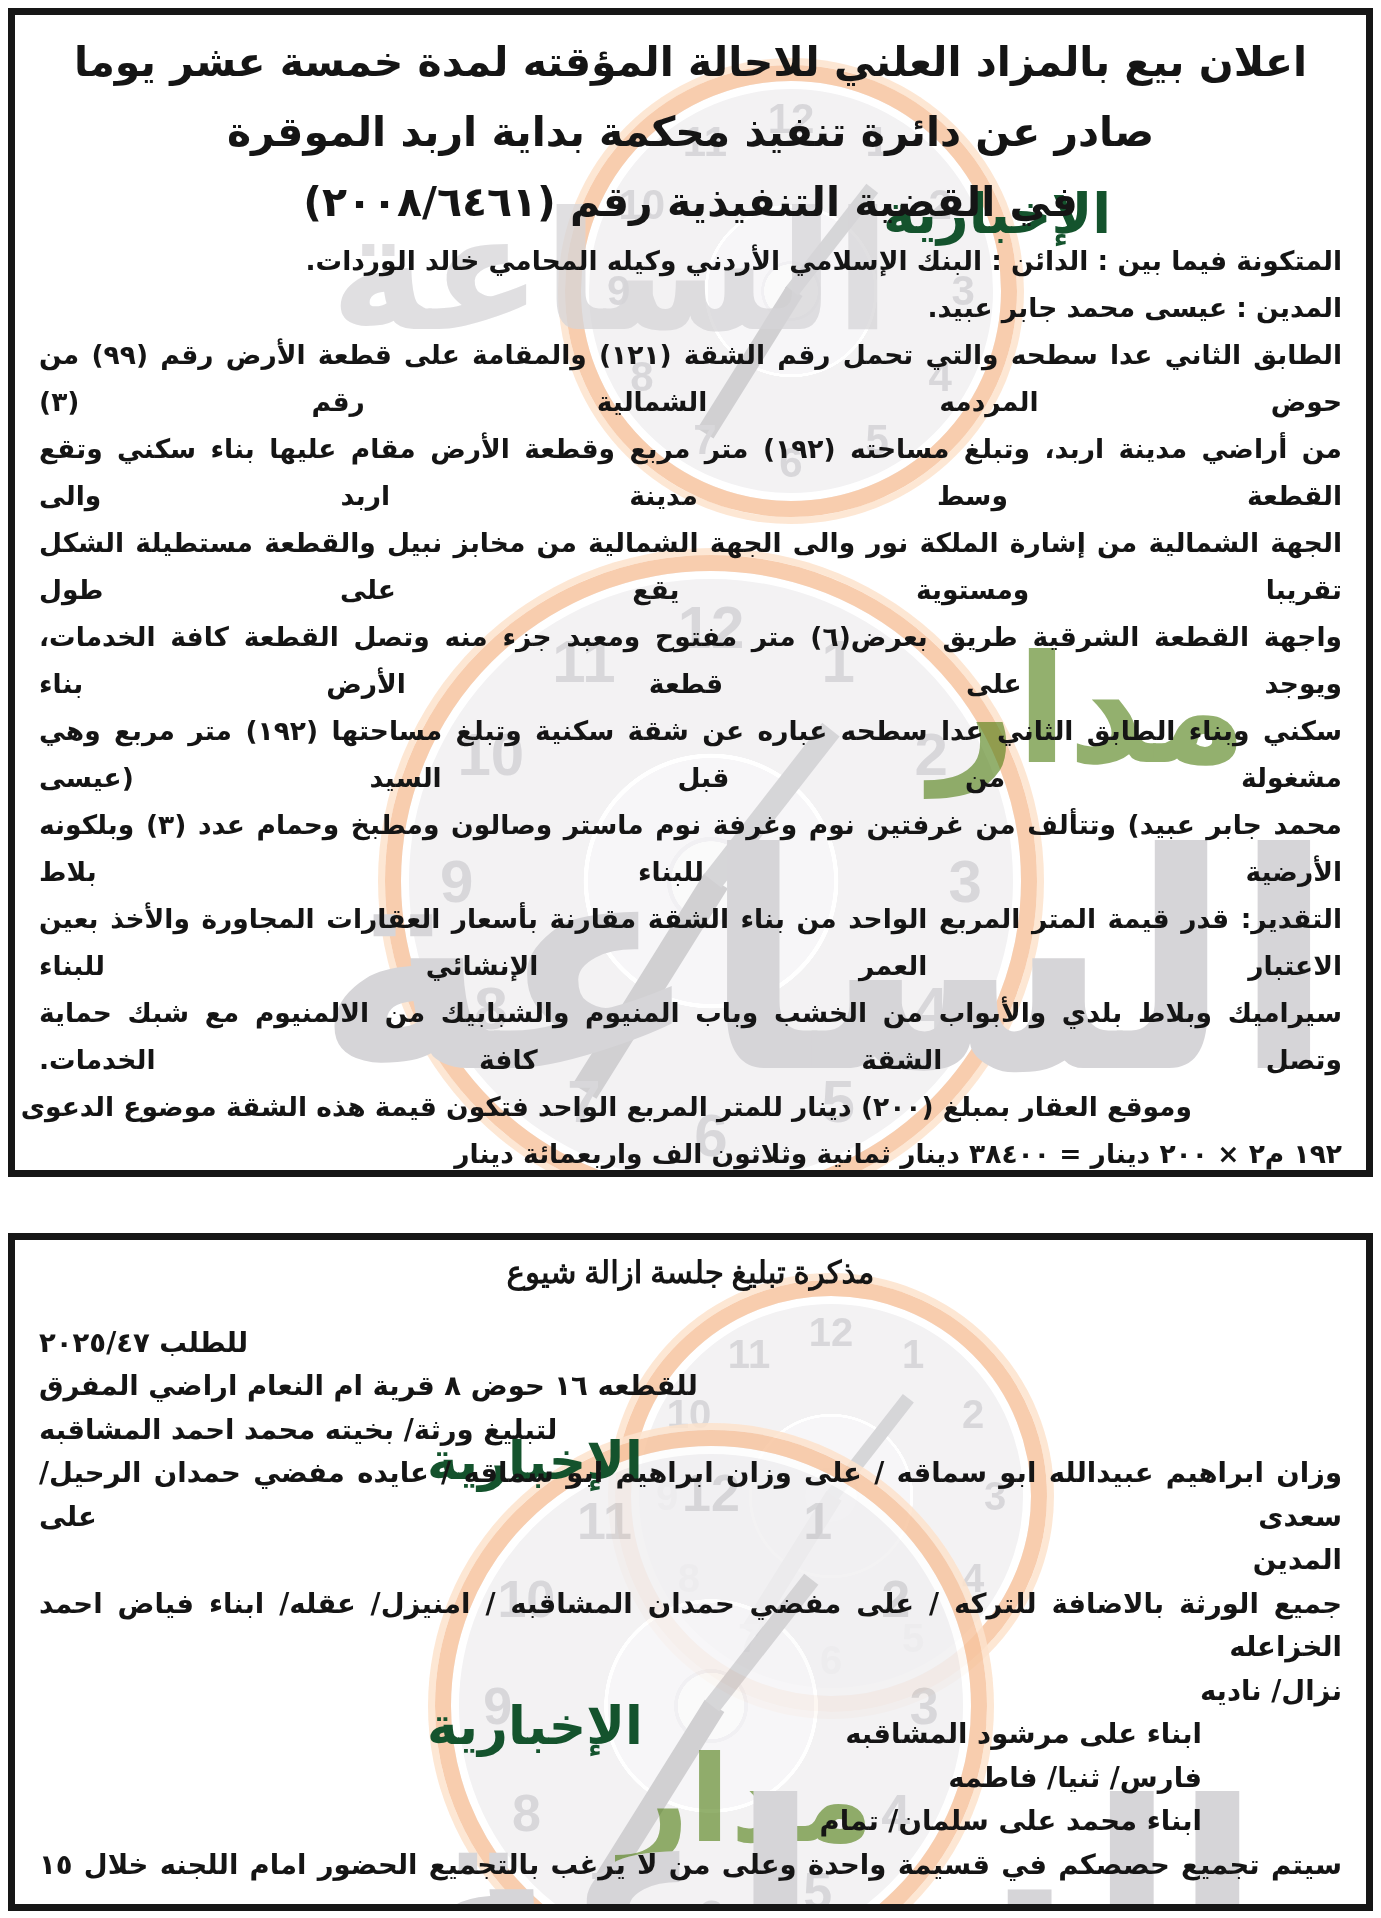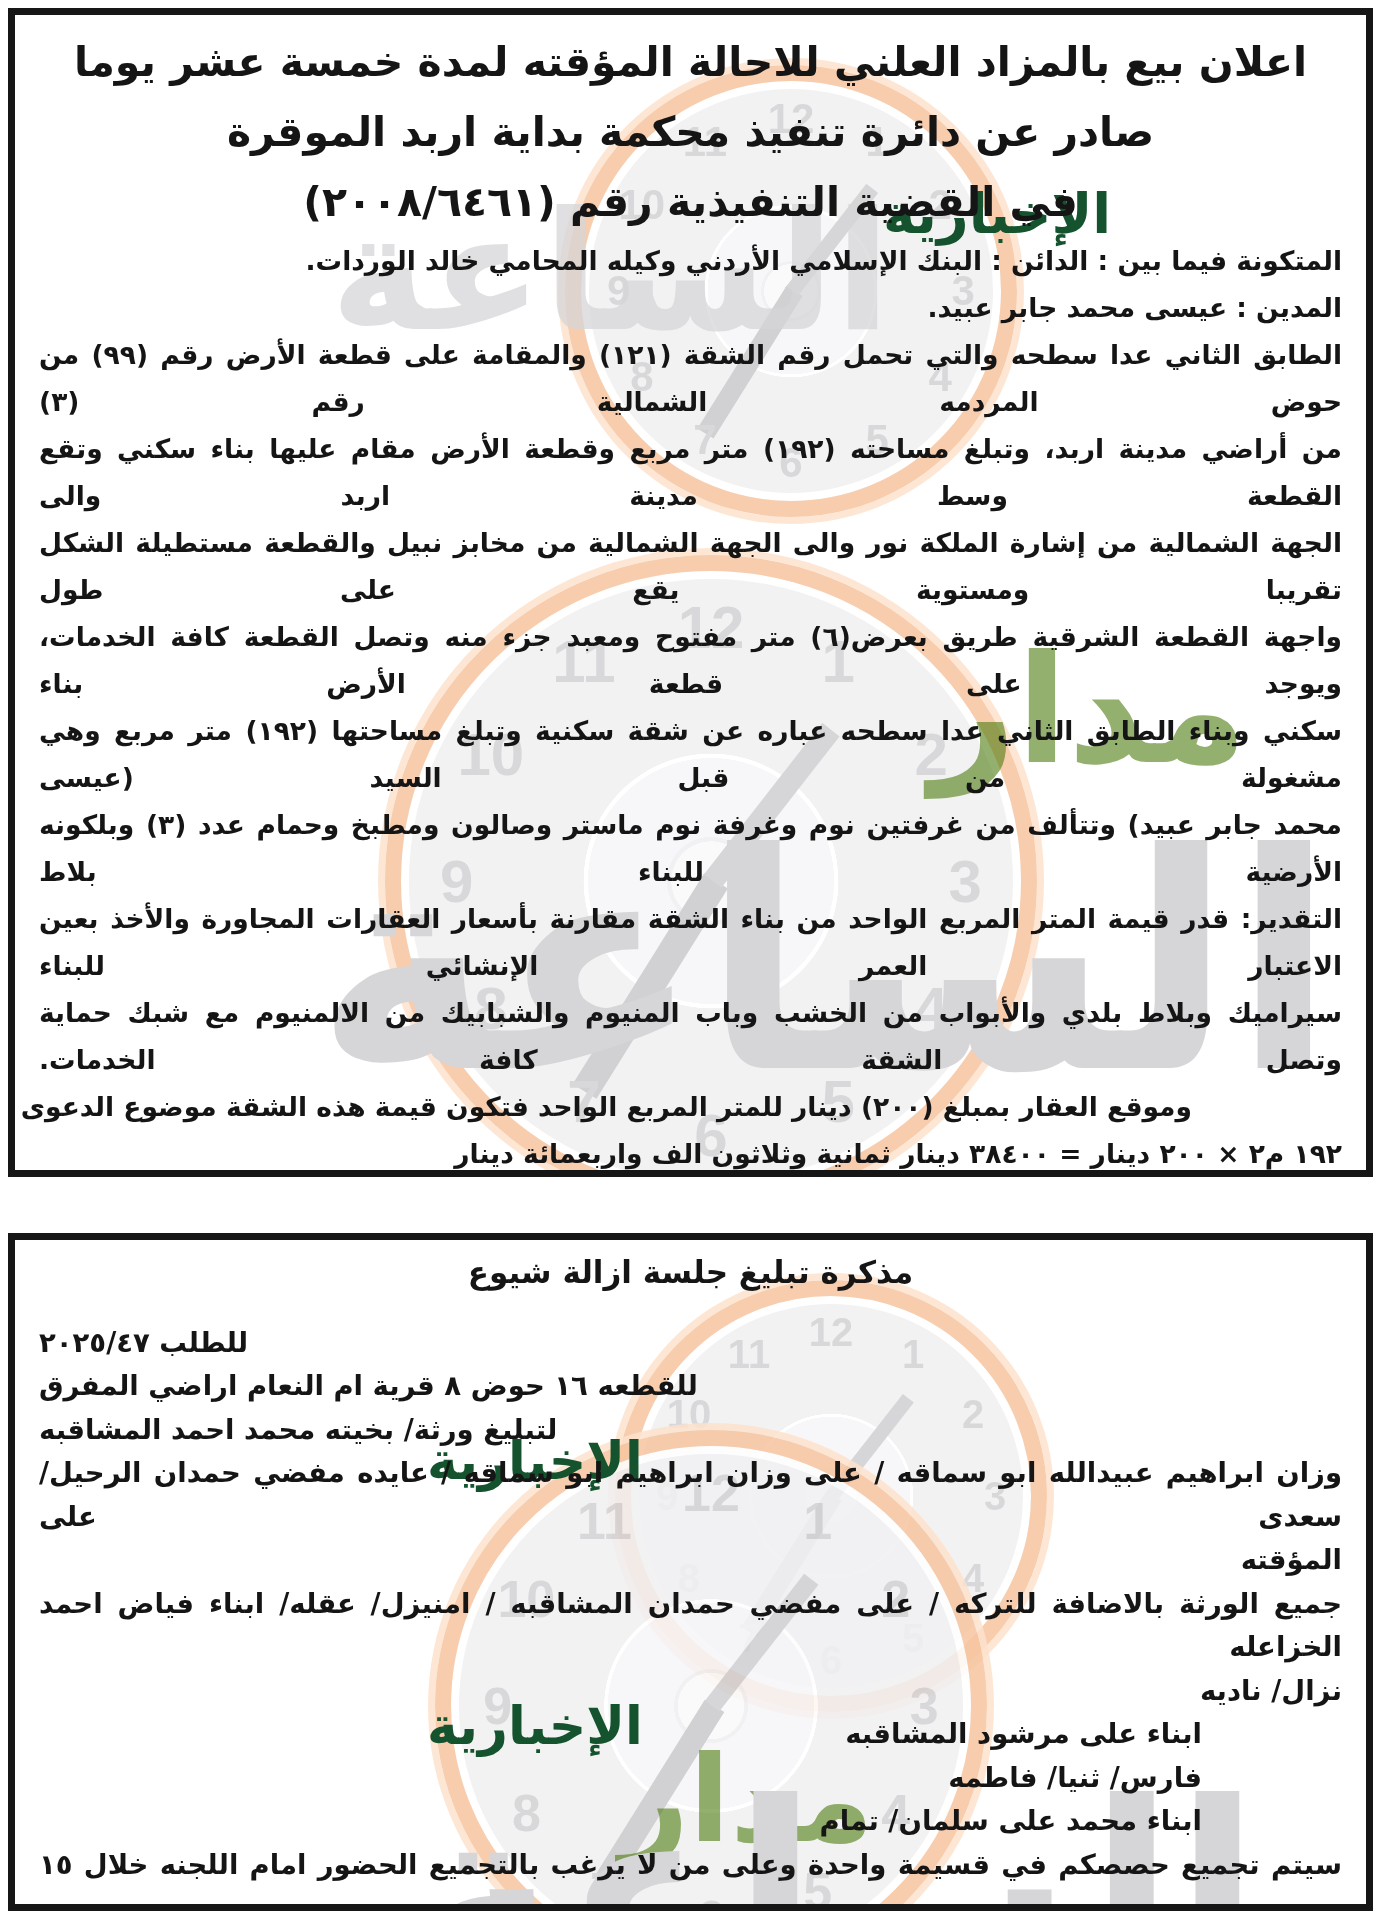--- a/index.html
+++ b/index.html
@@ -19,21 +19,21 @@
   
   .titleblock{margin-top:12px;}
   .t{text-align:center;font-size:41px;line-height:70px;margin:0;white-space:nowrap;}
   .bl{font-size:26.5px;line-height:47px;margin:0;}
   .j{text-align:justify;text-align-last:justify;}
   .r{text-align:right;white-space:nowrap;}
   .c{text-align:left;white-space:nowrap;}
   .ri170{padding-left:0;padding-right:150px;}
 
   
-  .n-title{font-size:31px;line-height:45px;margin-top:10px;text-align:center;white-space:nowrap;font-weight:bold;}
+  .n-title{font-size:31px;line-height:45px;margin-top:10px;text-align:center;white-space:nowrap;font-weight:bold;font-family:Liberation Serif, serif;}
   .n-line{font-size:27.5px;line-height:43.5px;margin:0;}
   .ri140{padding-right:140px;}
 
   
   .wm{position:absolute;z-index:0;pointer-events:none;}
   .clock{
     border-radius:50%;
     border:16px solid #f7c5a0;
     box-shadow:0 0 0 7px #fde3cd, inset 0 0 0 8px #ffffff;
     background:radial-gradient(circle at 50% 50%,
@@ -160,21 +160,21 @@
   <div class="wm wm-word madar w-madar-2">مدار</div>
   <div class="wm wm-word alsaa w-alsaa-2">الساعة</div>
 
   <div class="content">
     <h2 class="n-title">مذكرة تبليغ جلسة ازالة شيوع</h2>
     <p class="n-line c">للطلب ٢٠٢٥/٤٧</p>
 
     <p class="n-line c">للقطعه ١٦ حوض ٨ قرية ام النعام اراضي المفرق</p>
     <p class="n-line c">لتبليغ ورثة/ بخيته محمد احمد المشاقبه</p>
     <p class="n-line j">وزان ابراهيم عبيدالله ابو سماقه / على وزان ابراهيم ابو سماقه / عايده مفضي حمدان الرحيل/ سعدى على</p>
-    <p class="n-line r">المؤقته</p>
+    <p class="n-line r">المدين</p>
     <p class="n-line j">جميع الورثة بالاضافة للتركه / على مفضي حمدان المشاقبه / امنيزل/ عقله/ ابناء فياض احمد الخزاعله</p>
     <p class="n-line r">نزال/ ناديه</p>
     <p class="n-line r ri140">ابناء على مرشود المشاقبه</p>
     <p class="n-line r ri140">فارس/ ثنيا/ فاطمه</p>
     <p class="n-line r ri140">ابناء محمد على سلمان/ تمام</p>
     <p class="n-line j">سيتم تجميع حصصكم في قسيمة واحدة وعلى من لا يرغب بالتجميع الحضور امام اللجنه خلال ١٥ يوم</p>
 
   </div>
 </section>
 

